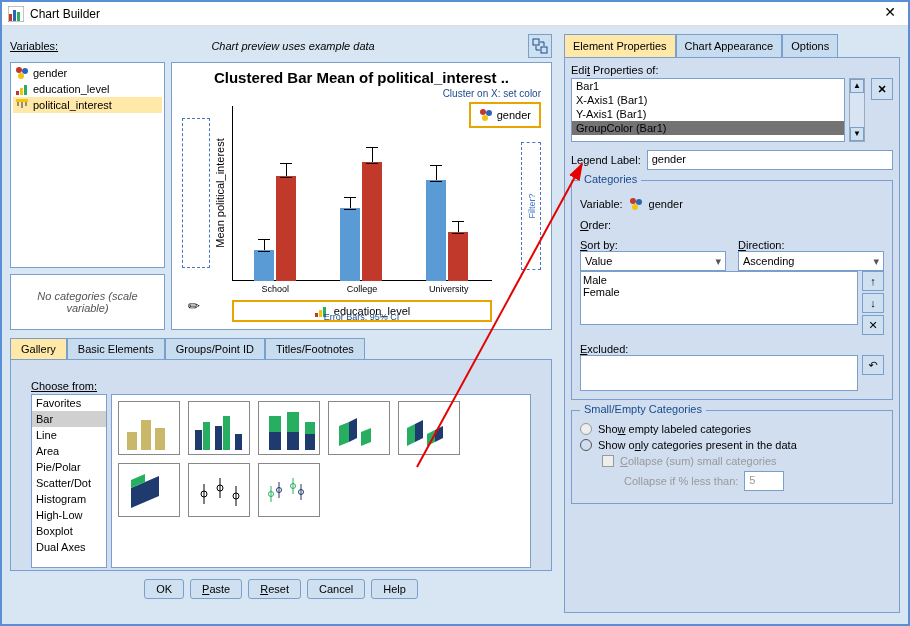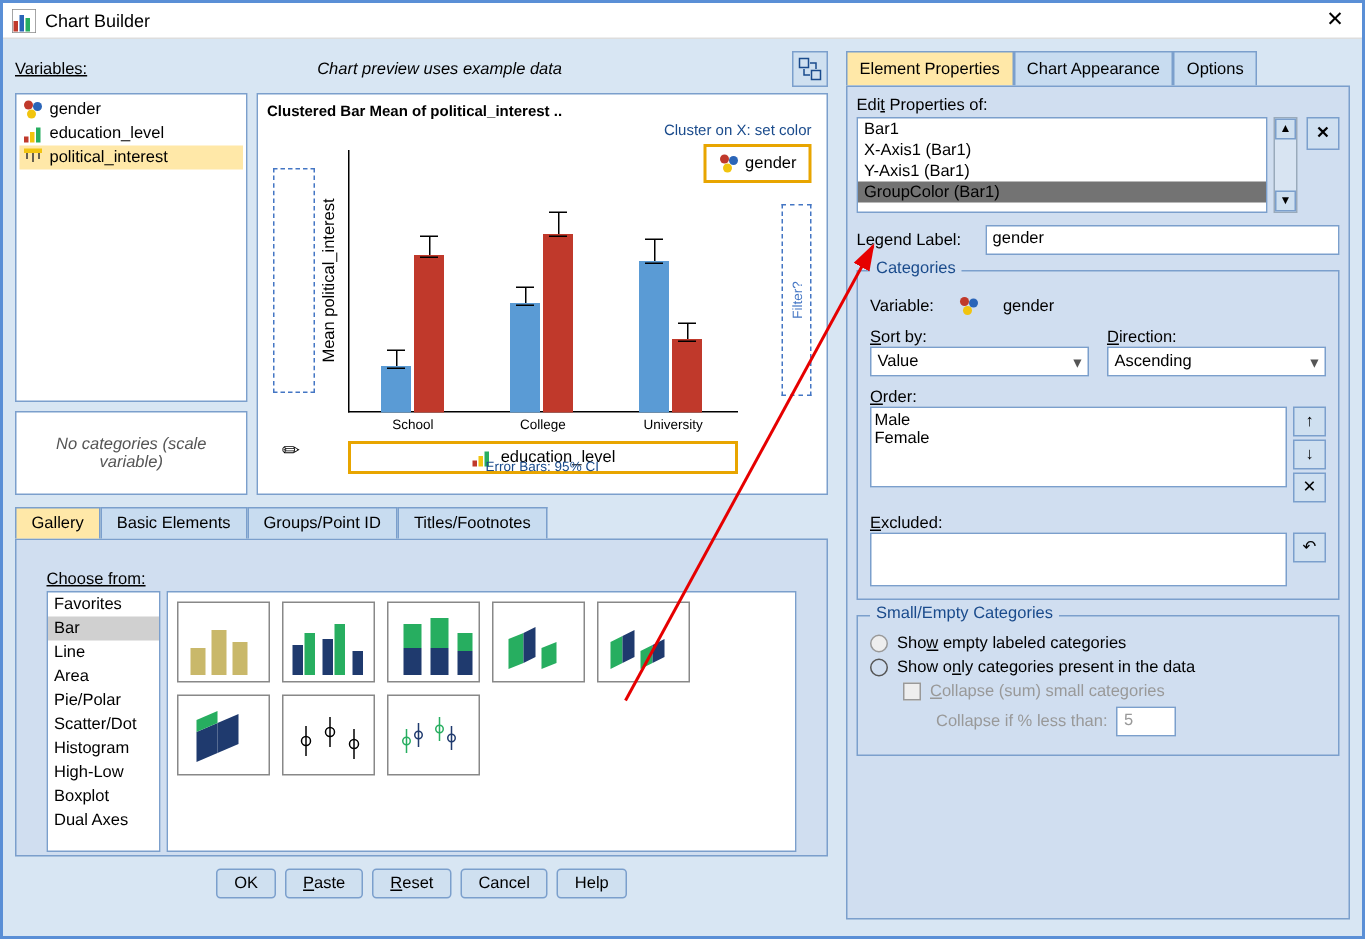--- a/index.html
+++ b/index.html
@@ -17,21 +17,21 @@
   .preview-label { flex:1; text-align: center; font-style: italic; }
   .swap-btn { width: 24px; height: 24px; border: 1px solid #7b9fcc; background: #cfe0f0; display:flex; align-items:center; justify-content:center; cursor:pointer; }
   .upper { display: flex; gap: 6px; height: 268px; }
   .var-col { width: 155px; display:flex; flex-direction:column; gap:6px; }
   .var-list { flex:1; background:#fff; border:1px solid #7b9fcc; padding:2px; overflow:auto; }
   .var-item { display:flex; align-items:center; gap:4px; padding:1px 2px; cursor:pointer; }
   .var-item.sel { background:#ffe8a8; }
   .var-icon { width:14px; height:14px; }
   .var-cat { height:56px; background:#fff; border:1px solid #7b9fcc; display:flex; align-items:center; justify-content:center; font-style:italic; text-align:center; padding:4px; color:#555; }
   .preview { flex:1; border:1px solid #7b9fcc; background:#fff; position:relative; padding:6px; }
-  .preview-title { font-weight:bold; font-size:10px; }
+  .preview-title { text-align:center; font-weight:bold; font-size:15px; }
   .chart-area { position:relative; height:230px; margin-top:2px; }
   .legend-hdr { position:absolute; right:4px; top:0; font-size:10px; color:#1a4b8c; }
   .legend-box { position:absolute; right:4px; top:14px; border:2px solid #e8a500; padding:4px 8px; display:flex; align-items:center; gap:4px; background:#fff; font-size:10px; }
   .yzone { position:absolute; left:4px; top:30px; width:28px; height:150px; border:1px dashed #4476c4; }
   .ylabel { position:absolute; left:34px; top:30px; width:16px; height:150px; font-size:9px; display:flex; align-items:center; justify-content:center; }
   .ylabel span { transform: rotate(-90deg); white-space:nowrap; }
   .plot { position:absolute; left:54px; top:18px; width:260px; height:175px; }
   .axes { position:absolute; left:0; bottom:0; width:100%; height:100%; border-left:1px solid #000; border-bottom:1px solid #000; }
   .bar { position:absolute; bottom:0; width:20px; }
   .bar.blue { background:#5a9bd5; }
@@ -64,21 +64,21 @@
   .rtab.active { background:#ffe8a8; }
   .rpanel { border:1px solid #7b9fcc; background:#d0def0; padding:6px; height:556px; position:relative; }
   .edit-lbl { margin-bottom:2px; display:block; }
   .edit-row { display:flex; gap:4px; }
   .elem-list { flex:1; height:64px; background:#fff; border:1px solid #7b9fcc; overflow:auto; }
   .el-item { padding:1px 4px; cursor:pointer; }
   .el-item.sel { background:#737373; }
   .scroll-stub { width:16px; background:#d8e4f2; border:1px solid #9ab; display:flex; flex-direction:column; }
   .arrow-btn { height:14px; background:#cfe0f0; border:1px solid #7b9fcc; font-size:8px; text-align:center; line-height:12px; cursor:pointer; }
   .xbtn { width:22px; height:22px; border:1px solid #7b9fcc; background:#cfe0f0; text-align:center; line-height:20px; font-weight:bold; cursor:pointer; margin-left:2px; }
-  .field-row { display:flex; align-items:center; gap:16px; margin-top:8px; }
+  .field-row { display:flex; align-items:center; gap:6px; margin-top:8px; }
   .input { flex:1; background:#fff; border:1px solid #7b9fcc; padding:2px 4px; height:20px; }
   .groupbox { border:1px solid #7b9fcc; margin-top:10px; padding:8px; position:relative; }
   .groupbox > .gtitle { position:absolute; top:-8px; left:8px; background:#d0def0; padding:0 4px; color:#1a4b8c; }
   .select { height:20px; background:#fff; border:1px solid #7b9fcc; display:flex; align-items:center; padding:0 4px; cursor:pointer; position:relative; }
   .select::after { content:"▾"; position:absolute; right:4px; color:#555; }
   .order-list { height:54px; background:#fff; border:1px solid #7b9fcc; padding:2px; }
   .side-btns { display:flex; flex-direction:column; gap:2px; }
   .sbtn { width:22px; height:20px; border:1px solid #7b9fcc; background:#cfe0f0; text-align:center; line-height:18px; cursor:pointer; }
   .excl { height:36px; background:#fff; border:1px solid #7b9fcc; }
   .radio-row { display:flex; align-items:center; gap:6px; margin:4px 0; }
@@ -351,35 +351,35 @@
           <span class="gtitle">Categories</span>
           <div class="field-row">
             <span>Variable:</span>
             <svg width="14" height="14" viewBox="0 0 14 14">
                 <circle cx="4" cy="4" r="3" fill="#c0392b"></circle>
                 <circle cx="10" cy="5" r="3" fill="#2b65b8"></circle>
                 <circle cx="6" cy="10" r="3" fill="#f1c40f"></circle>
               </svg>
             <span>gender</span>
           </div>
+          <div style="margin-top:8px;"><u>O</u>rder:</div>
           <div style="display:flex; gap:12px; margin-top:8px;">
             <div style="flex:1">
               <div><u>S</u>ort by:</div>
               <div class="select">
                   <span>Value</span>
                 </div>
             </div>
             <div style="flex:1">
               <div><u>D</u>irection:</div>
               <div class="select">
                   <span>Ascending</span>
                 </div>
             </div>
           </div>
-          <div style="margin-top:8px;"><u>O</u>rder:</div>
           <div style="display:flex; gap:4px;">
             <div class="order-list" style="flex:1">
               <div>Male</div>
               <div>Female</div>
             </div>
             <div class="side-btns">
               <div class="sbtn">↑</div>
               <div class="sbtn">↓</div>
               <div class="sbtn">✕</div>
             </div>

